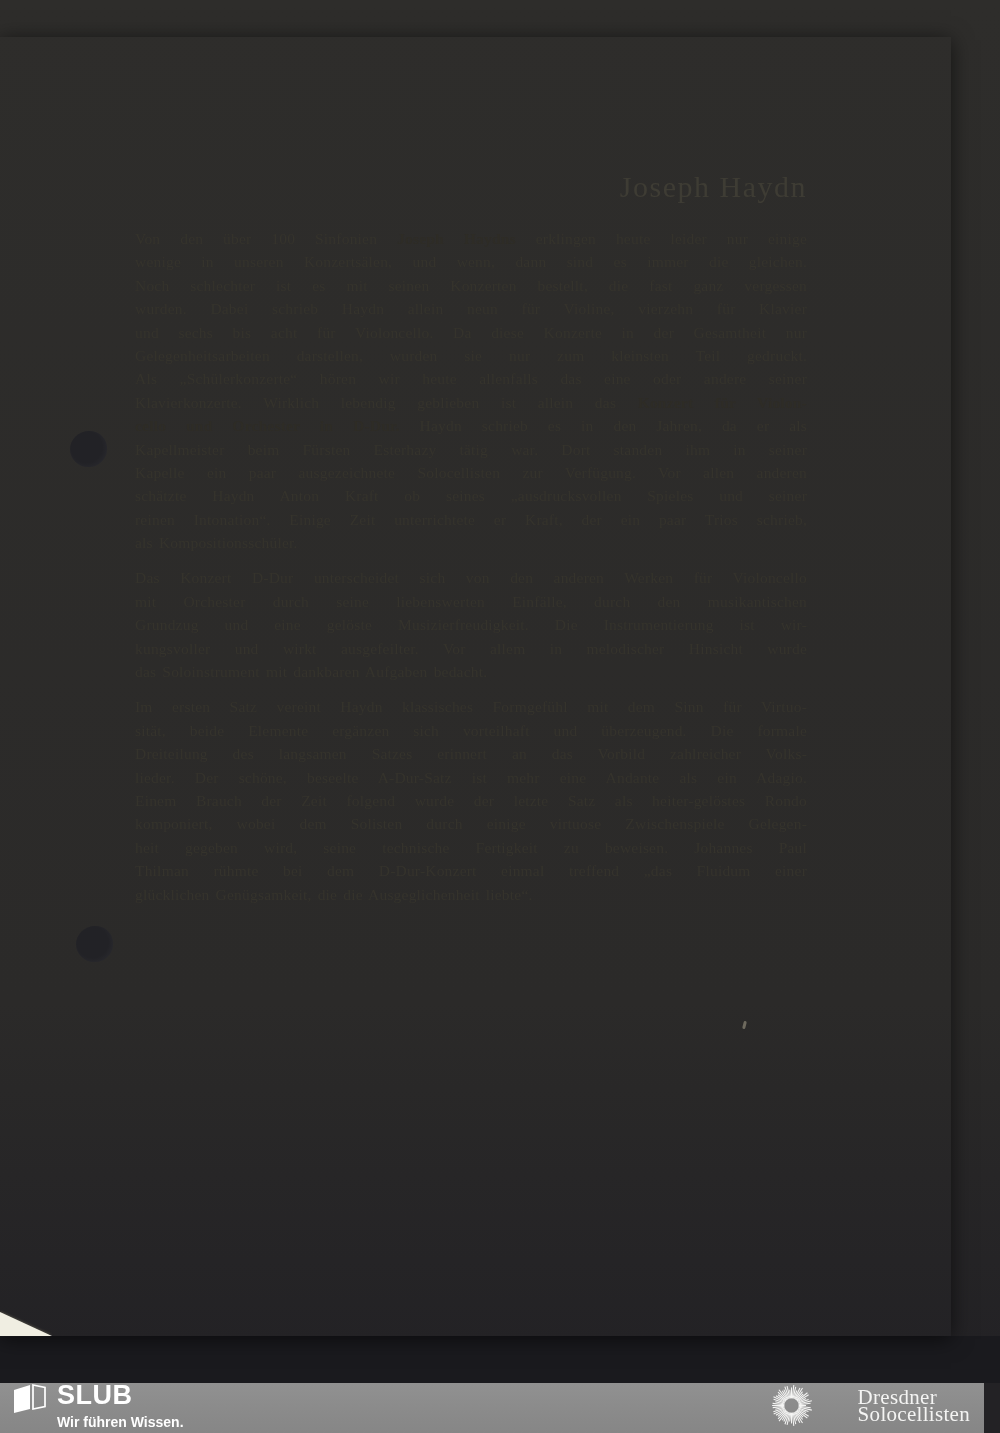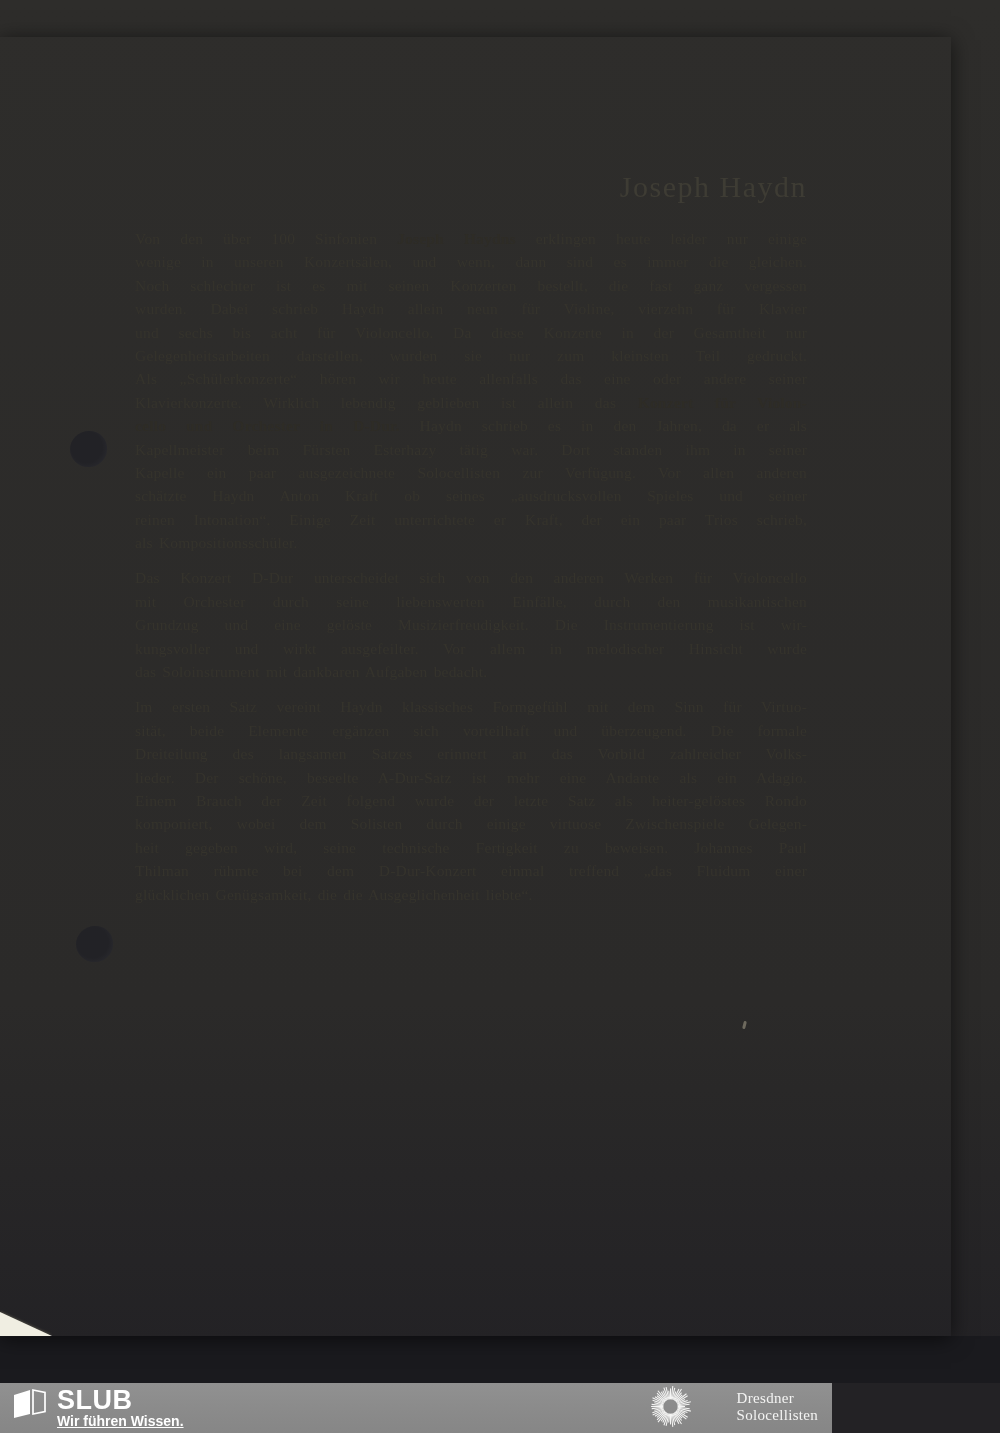--- a/index.html
+++ b/index.html
@@ -57,37 +57,37 @@
   }
   .para + .para{margin-top:12px;}
   .line{
     height:23.4px;overflow:hidden;
     text-align:justify;text-align-last:justify;
   }
   .line.last{text-align-last:left;}
   .bold{font-weight:bold;color:#2e2c26;}
   
   .footer{
-    position:absolute;left:0;top:1383px;width:832px;height:50px;
+    position:absolute;left:0;top:1383px;width:984px;height:50px;
     background:linear-gradient(180deg,#919191 0%,#8b8b8b 50%,#868686 100%);
-    display:flex;justify-content:space-between;align-items:flex-end;
-    box-sizing:border-box;padding:0 8px 4px 13px;
+    display:flex;justify-content:space-between;align-items:flex-start;
+    box-sizing:border-box;padding:0 8px 12px 13px;
     font-family:"Liberation Sans", sans-serif;
   }
   .slub-brand{display:flex;align-items:flex-start;gap:10px;cursor:pointer;}
   .slub-name{
     color:#fff;font-weight:bold;font-size:27px;line-height:25px;letter-spacing:.5px;
   }
   .slub-tagline{
-    color:#fff;font-weight:bold;font-size:14px;line-height:15px;margin-top:1px;text-decoration:underline;
+    color:#fff;font-weight:bold;font-size:14px;line-height:15px;margin-top:7px;
   }
   .partner-brand{display:flex;align-items:center;gap:12px;margin-right:6px;cursor:pointer;}
   .partner-text{
     color:#f4f4f3;font-family:"Liberation Serif", serif;
-    font-size:15px;line-height:17px;letter-spacing:.3px;margin-left:32px;
+    font-size:21px;line-height:17px;letter-spacing:.3px;margin-left:32px;
   }
 </style>
 </head>
 <body>
 
 <div class="viewer">
 
   <div class="bottom-strip"></div>
 
   <div class="page">

